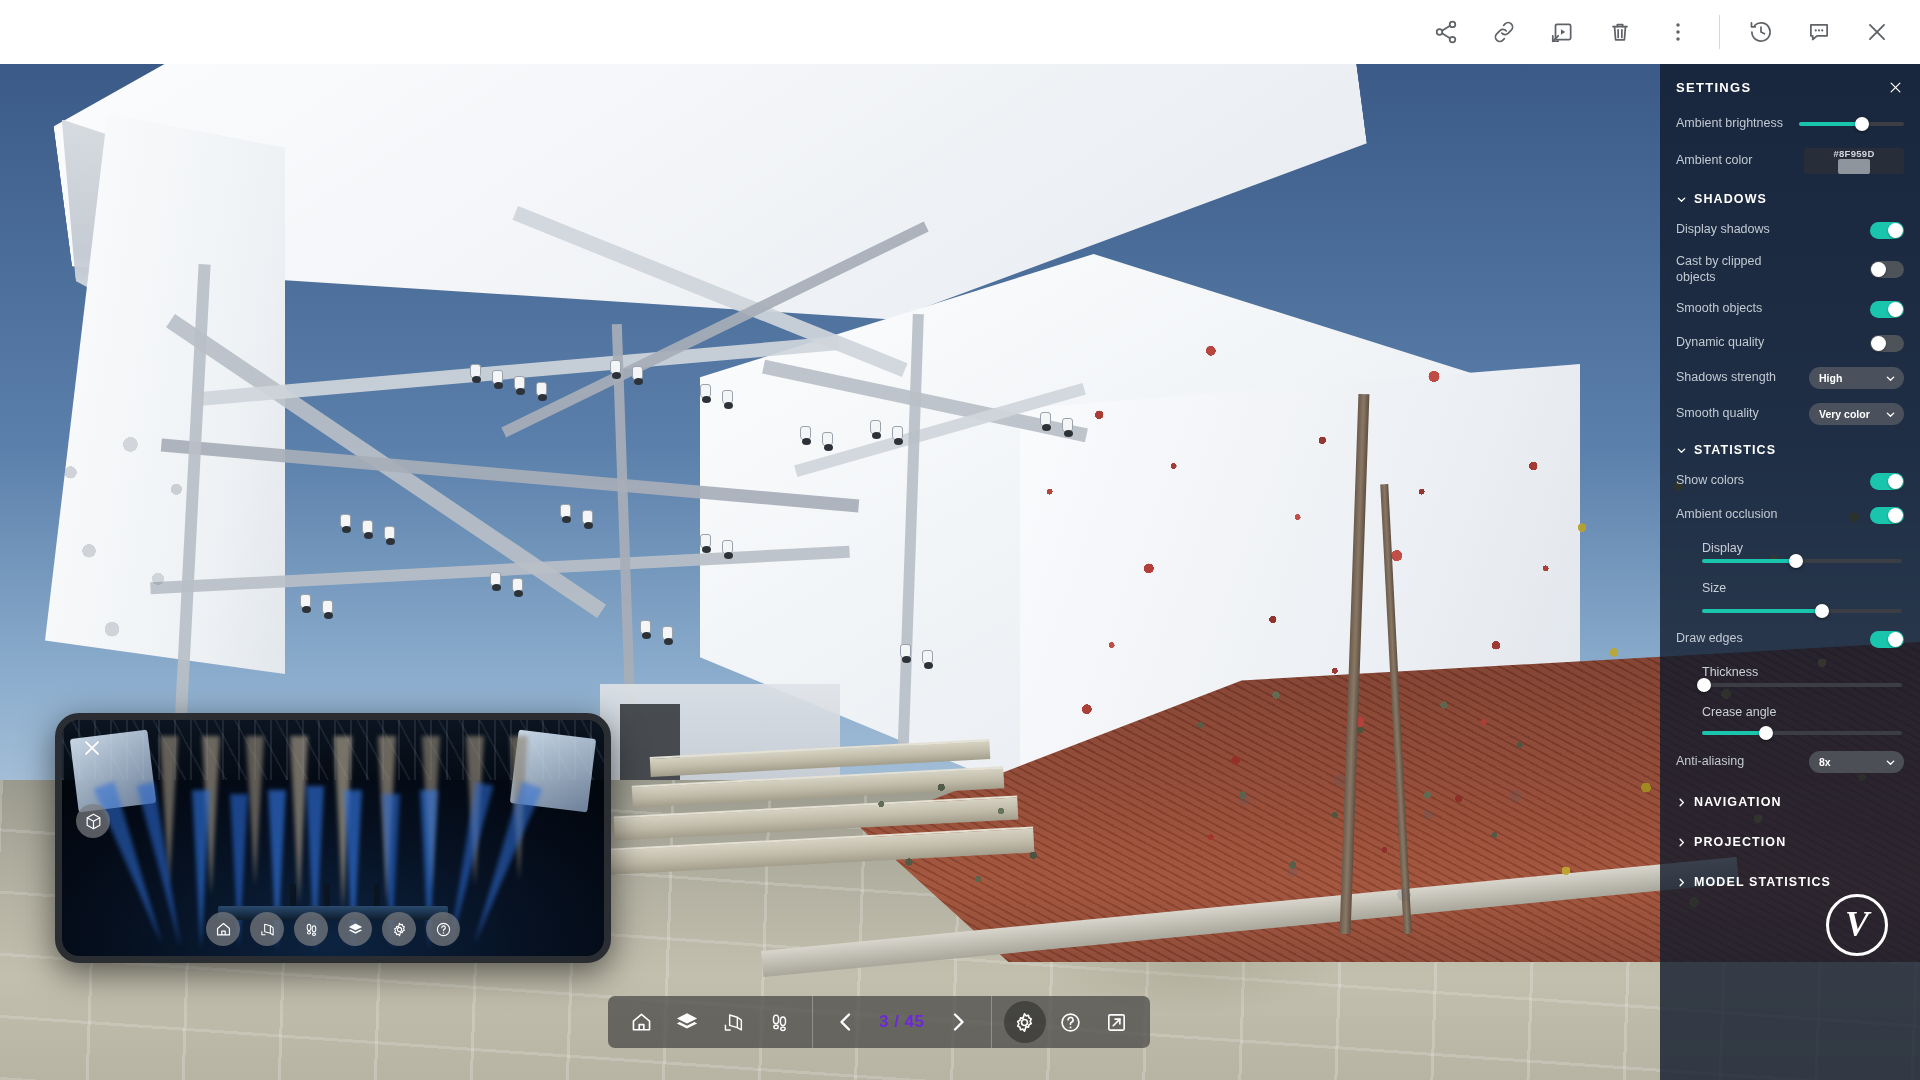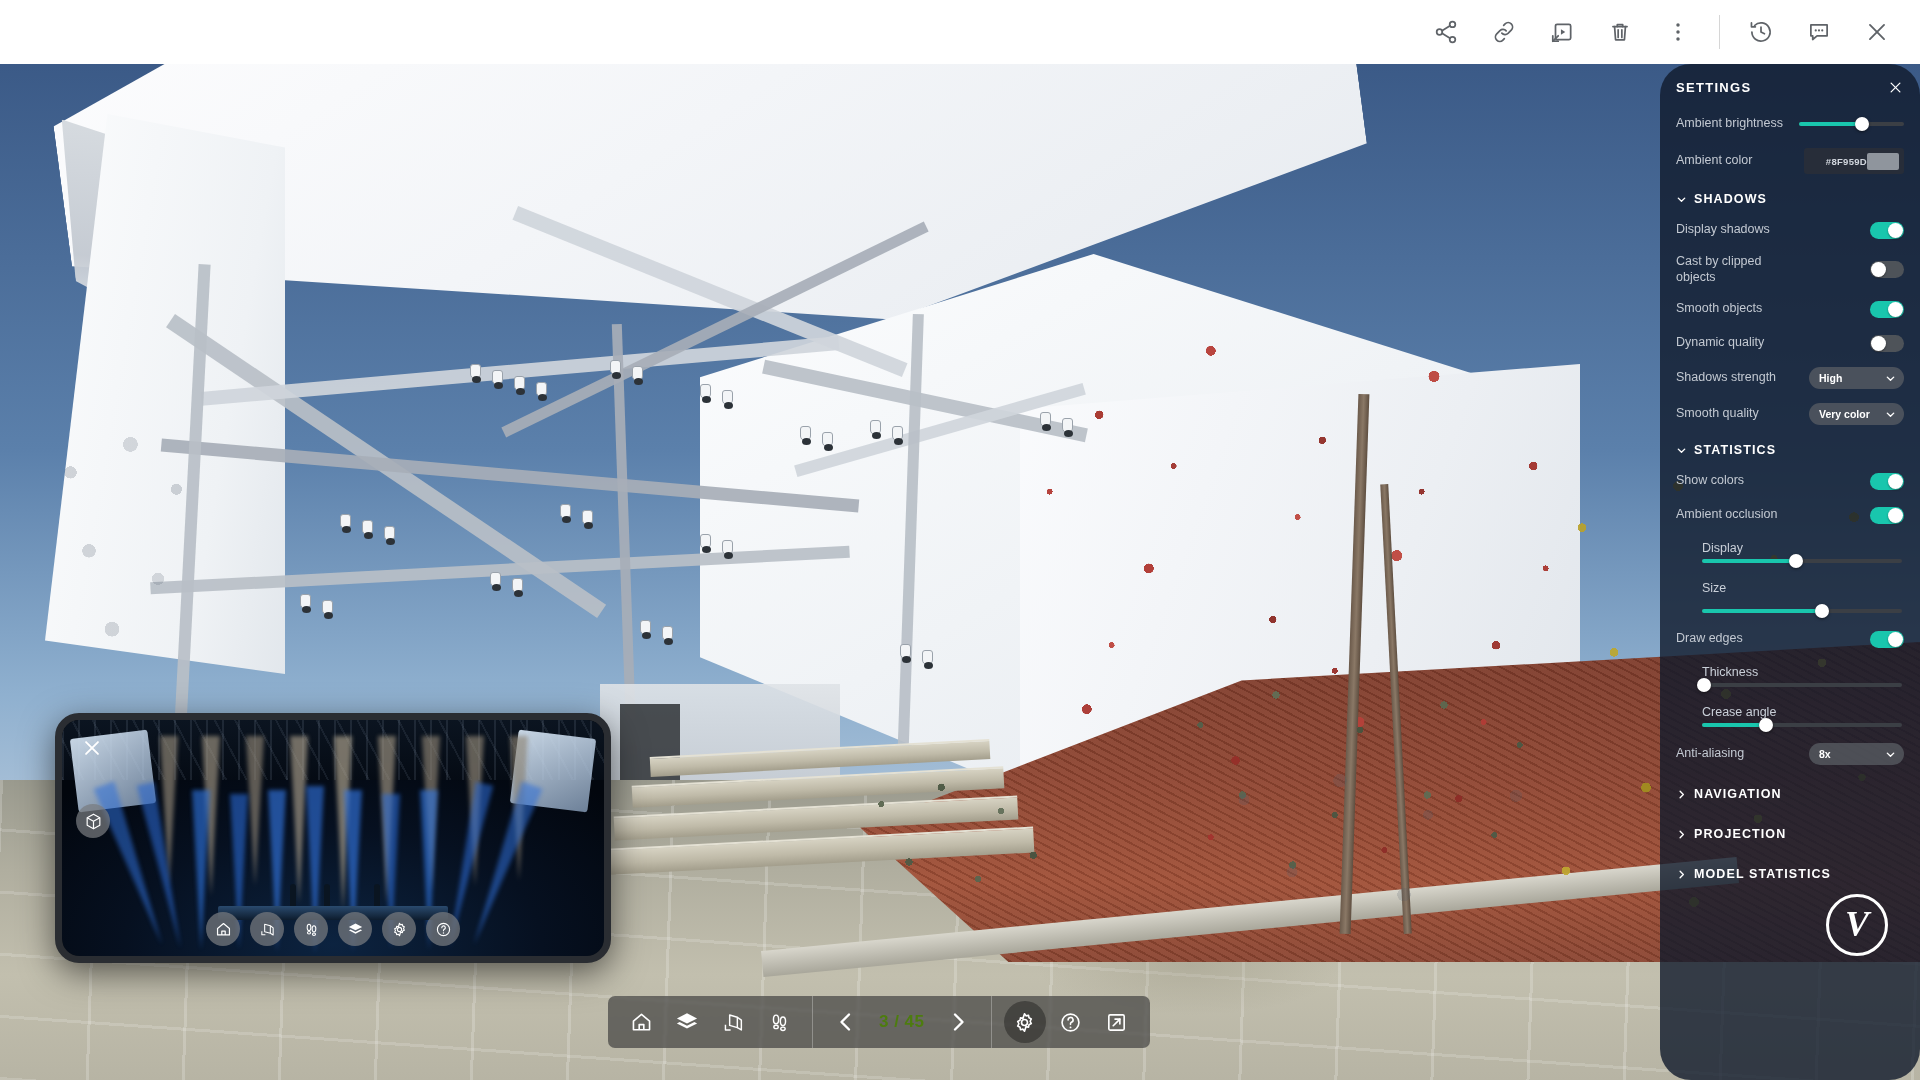--- a/index.html
+++ b/index.html
@@ -396,36 +396,35 @@
   .bt-div { width:1px; height: 52px; background: rgba(255,255,255,.28); }
   .bt-btn {
     width: 42px; height: 42px;
     display:flex; align-items:center; justify-content:center;
     cursor: pointer;
     border-radius: 50%;
     margin: 0 2px;
   }
   .bt-btn.active { background: rgba(0,0,0,.34); }
   .page-indicator {
-    color:#4d7c0f; font-size: 17px; font-weight: 700;
+    color:#6d28d9; font-size: 17px; font-weight: 700;
     padding: 0 10px; letter-spacing: .5px;
     white-space: nowrap;
   }
 
   
   #settings-panel {
     position: absolute;
     right: 0; top: 64px;
     width: 260px; height: 1016px;
     background: rgba(16,26,44,.80);
     color: #fff;
     z-index: 55;
     padding: 14px 16px 0 16px;
     overflow: hidden;
-    border-radius: 31px;
   }
   .panel-head {
     display:flex; align-items:center; justify-content:space-between;
     margin-bottom: 18px;
   }
   .panel-title {
     font-size: 13px; font-weight: 700; letter-spacing: 1.3px;
     color:#fff;
   }
   .panel-close { cursor:pointer; width:18px; height:18px; display:flex; align-items:center; justify-content:center;}
@@ -466,20 +465,21 @@
   .slider-full { width: 200px; }
 
   .color-field {
     display:flex; align-items:center;
     background: rgba(40,46,56,.92);
     border-radius: 3px;
     height: 26px;
     width: 100px;
     padding: 0 5px;
     justify-content: flex-end;
+    flex-direction: column;
   }
   .color-hex { font-size: 9.5px; color:#d2d7de; font-weight:700; letter-spacing:.3px; }
   .color-swatch {
     width: 32px; height: 17px;
     background:#8F959D; border-radius: 2px;
   }
 
   .light-dial {
     width: 80px; height: 80px;
     border-radius: 50%;
@@ -1008,21 +1008,21 @@
     <div class="row" style="margin-bottom:4px">
       <div class="row-label indent">Thickness</div>
     </div>
     <div class="slider-row-full">
       <div class="slider slider-full">
         <div class="fill" style="width:1%"></div>
         <div class="knob" style="left:1%"></div>
       </div>
     </div>
 
-    <div class="row" style="margin-bottom:4px">
+    <div class="row" style="margin-bottom:12px">
       <div class="row-label indent">Crease angle</div>
     </div>
     <div class="slider-row-full">
       <div class="slider slider-full">
         <div class="fill" style="width:32%"></div>
         <div class="knob" style="left:32%"></div>
       </div>
     </div>
 
     <div class="row">

